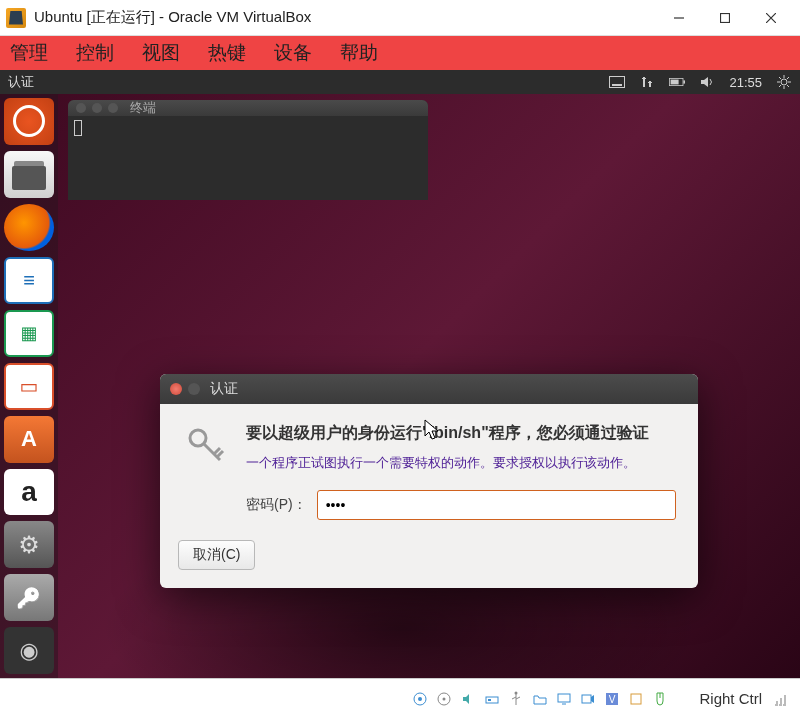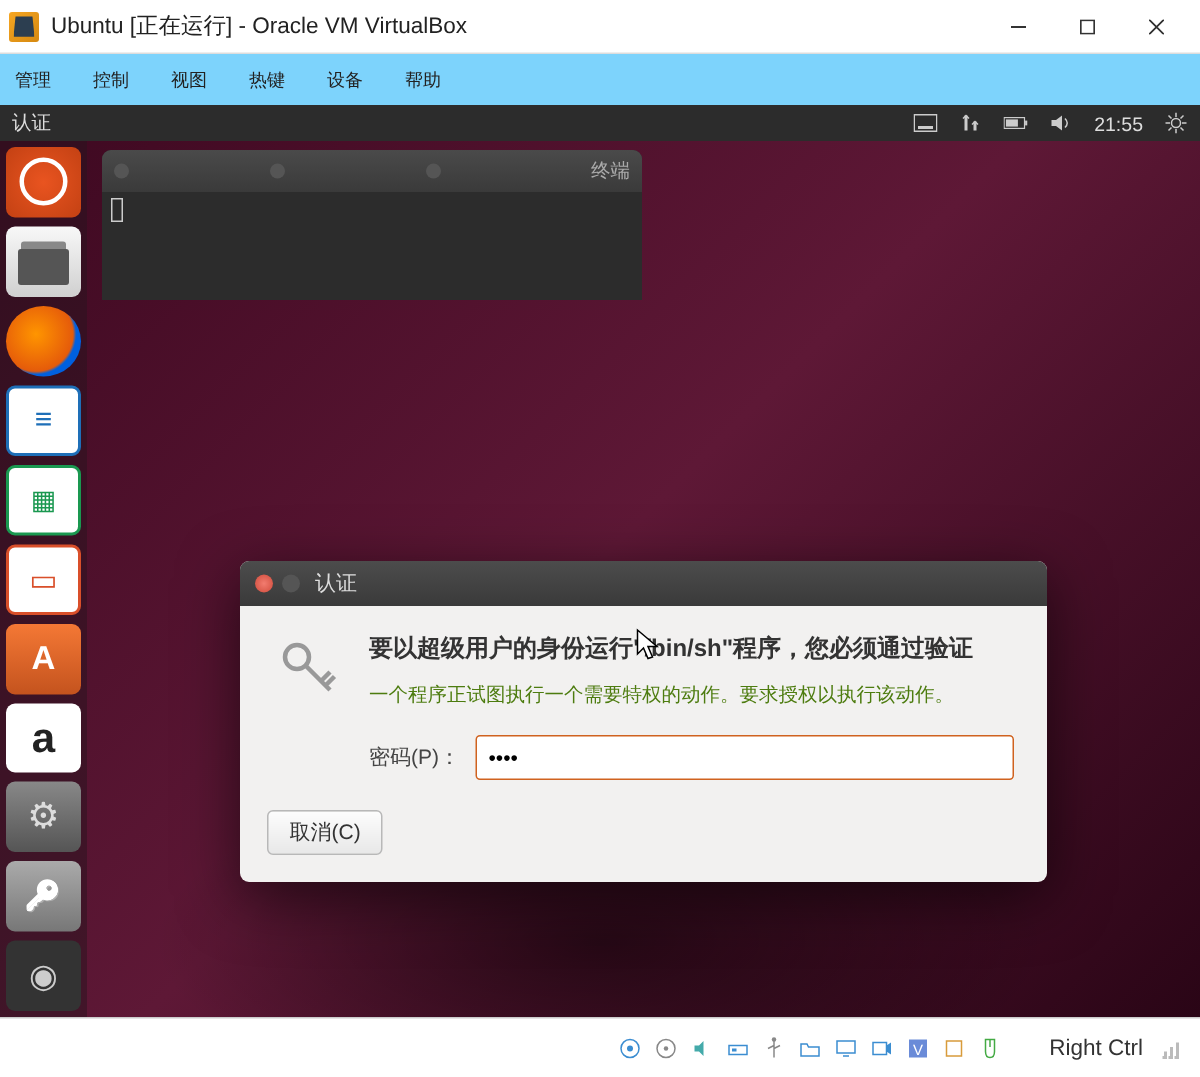--- a/index.html
+++ b/index.html
@@ -7,21 +7,21 @@
 
 
 .vb-titlebar { height: 36px; background: #fff; display: flex; align-items: center; padding: 0 6px; border-bottom: 1px solid #ddd; }
 .vb-icon { width: 20px; height: 20px; background: linear-gradient(135deg,#f5a623,#d68910); border-radius: 2px; margin-right: 8px; position: relative; }
 .vb-icon::after { content:""; position:absolute; left:3px; top:3px; width:14px; height:14px; background:#2c3e50; clip-path: polygon(10% 0,90% 0,100% 100%,0 100%); }
 .vb-title { flex: 1; font-size: 15px; color: #222; }
 .vb-controls { display: flex; }
 .vb-btn { width: 46px; height: 30px; display: flex; align-items: center; justify-content: center; font-size: 14px; color: #333; }
 .vb-btn svg { width: 10px; height: 10px; stroke: #333; stroke-width: 1.2; fill: none; }
 
-.vb-menubar { height: 34px; background: #7dd3fc; display: flex; align-items: center; padding: 0 10px; gap: 28px; font-size: 12px; color: #222; }
+.vb-menubar { height: 34px; background: #ef4444; display: flex; align-items: center; padding: 0 10px; gap: 28px; font-size: 19px; color: #222; }
 .vb-menubar span { cursor: default; }
 
 
 .guest { position: relative; width: 800px; height: 608px; background: linear-gradient(135deg,#3d0820 0%,#5e1836 50%,#2a0516 100%); overflow: hidden; }
 
 
 .ubuntu-topbar { height: 24px; background: #2c2c2c; color: #ddd; display: flex; align-items: center; padding: 0 8px; font-size: 13px; }
 .ubuntu-topbar .left { flex: 1; }
 .ubuntu-topbar .right { display: flex; gap: 14px; align-items: center; }
 .ubuntu-topbar .icon { width: 16px; height: 14px; display: inline-flex; align-items: center; justify-content: center; }
@@ -48,37 +48,37 @@
 .launcher-item.amazon::after { content:"a"; color:#222; font-size:28px; font-weight:bold; font-family: Arial; }
 .launcher-item.settings { background: linear-gradient(#888,#555); }
 .launcher-item.settings::after { content:"⚙"; color:#ddd; font-size:24px; }
 .launcher-item.auth { background: linear-gradient(#aaa,#777); }
 .launcher-item.auth::after { content:"🔑"; font-size:20px; filter: grayscale(1) brightness(1.5); }
 .launcher-item.disk { background:#333; }
 .launcher-item.disk::after { content:"◉"; color:#ccc; font-size:22px; }
 
 
 .terminal-win { position:absolute; left:68px; top:30px; width:360px; height:100px; background:#2c2c2c; border-radius:6px 6px 0 0; }
-.terminal-win .thead { height:28px; background:linear-gradient(#4a4a4a,#3a3a3a); border-radius:6px 6px 0 0; display:flex; align-items:center; padding:0 8px; gap:6px; color:#aaa; font-size:13px;justify-content:space-between; }
+.terminal-win .thead { height:16px; background:linear-gradient(#4a4a4a,#3a3a3a); border-radius:6px 6px 0 0; display:flex; align-items:center; padding:0 8px; gap:6px; color:#aaa; font-size:13px; }
 .wdot { width:10px; height:10px; border-radius:50%; background:#555; }
 .terminal-win .tbody { padding:4px 6px; }
 .cursor-block { display:inline-block; width:8px; height:16px; border:1px solid #ccc; }
 
 
 .dialog { position:absolute; left:160px; top:304px; width:538px; background:#f2f1f0; border-radius:6px; box-shadow:0 10px 40px rgba(0,0,0,0.6); overflow:hidden; }
 .dialog-header { height:30px; background:linear-gradient(#4c4c4c,#3a3a3a); display:flex; align-items:center; padding:0 10px; gap:6px; color:#ddd; font-size:14px; }
 .hdot { width:12px; height:12px; border-radius:50%; }
 .hdot.close { background: radial-gradient(circle,#f27c6f,#cf4a3a); }
 .hdot.min { background:#555; }
 .dialog-body { padding:18px 22px 16px; display:flex; gap:16px; }
 .dialog-icon { width:48px; height:48px; flex-shrink:0; display:flex; align-items:center; justify-content:center; }
 .dialog-icon svg { width:44px; height:44px; }
 .dialog-content { flex:1; }
 .dialog-title { font-size:16px; font-weight:bold; color:#333; line-height:1.4; margin-bottom:10px; }
-.dialog-desc { font-size:13px; color:#4d7c0f; margin-bottom:18px; }
+.dialog-desc { font-size:13px; color:#4c1d95; margin-bottom:18px; }
 .pw-row { display:flex; align-items:center; gap:10px; margin-bottom:4px; }
 .pw-label { font-size:14px; color:#444; }
 .pw-input { flex:1; height:30px; border:1px solid #d0621f; border-radius:3px; padding:0 8px; font-size:14px; background:#fff; outline:none; }
 .dialog-details { padding:0 22px 14px 70px; font-size:13px; color:#555; }
 .dialog-details::before { content:"▸ "; }
 .dialog-footer { padding:0 18px 18px; display:flex; justify-content:flex-start; gap:12px; }
 .dlg-btn { min-width:74px; height:30px; background:linear-gradient(#fdfdfd,#e8e8e8); border:1px solid #b8b8b8; border-radius:4px; font-size:14px; color:#333; padding:0 14px; cursor:pointer; }
 
 
 .mouse-cursor { position:absolute; left:423px; top:348px; pointer-events:none; }

